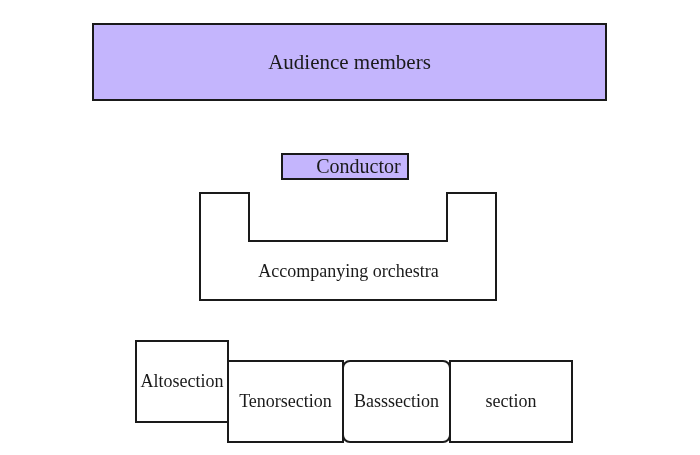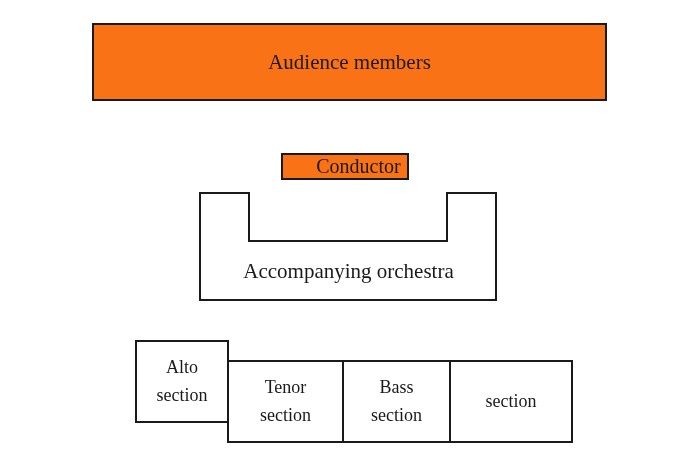--- a/index.html
+++ b/index.html
@@ -13,21 +13,21 @@
     height: 455px;
     background: #ffffff;
     font-family: "Liberation Serif", serif;
     color: #1a1a1a;
     overflow: hidden;
   }
   .box {
     position: absolute;
     box-sizing: border-box;
     border: 2px solid #1a1a1a;
-    background: #f97316;
+    background: #c4b5fd;
     display: flex;
     align-items: center;
     justify-content: center;
     text-align: right;
   }
   #audience-box {
     left: 92px;
     top: 23px;
     width: 515px;
     height: 78px;
@@ -50,49 +50,49 @@
   }
   #orchestra-label {
     position: absolute;
     left: 199px;
     top: 243px;
     width: 299px;
     height: 57px;
     display: flex;
     align-items: center;
     justify-content: center;
-    font-size: 21px;
+    font-size: 18px;
     text-align: center;
   }
   #sections-row {
     position: absolute;
     left: 135px;
     top: 340px;
     display: flex;
   }
   .section-cell {
     box-sizing: border-box;
     border: 2px solid #1a1a1a;
     background: #ffffff;
     height: 83px;
     display: flex;
-    flex-direction: column;
+    flex-direction: row;
     align-items: center;
     justify-content: center;
     text-align: right;
     font-size: 18px;
     line-height: 1.55;
   }
   .section-cell + .section-cell {
     margin-left: -2px;
     margin-top: 20px;
   }
   #section-cell-0 { width: 94px; }
   #section-cell-1 { width: 117px; }
-  #section-cell-2 { width: 109px; }
+  #section-cell-2 { width: 109px; border-radius: 8px; }
   #section-cell-3 { width: 124px; }
   .section-line {
     display: block;
   }
 </style>
 </head>
 <body>
 
 <div id="canvas">
 

